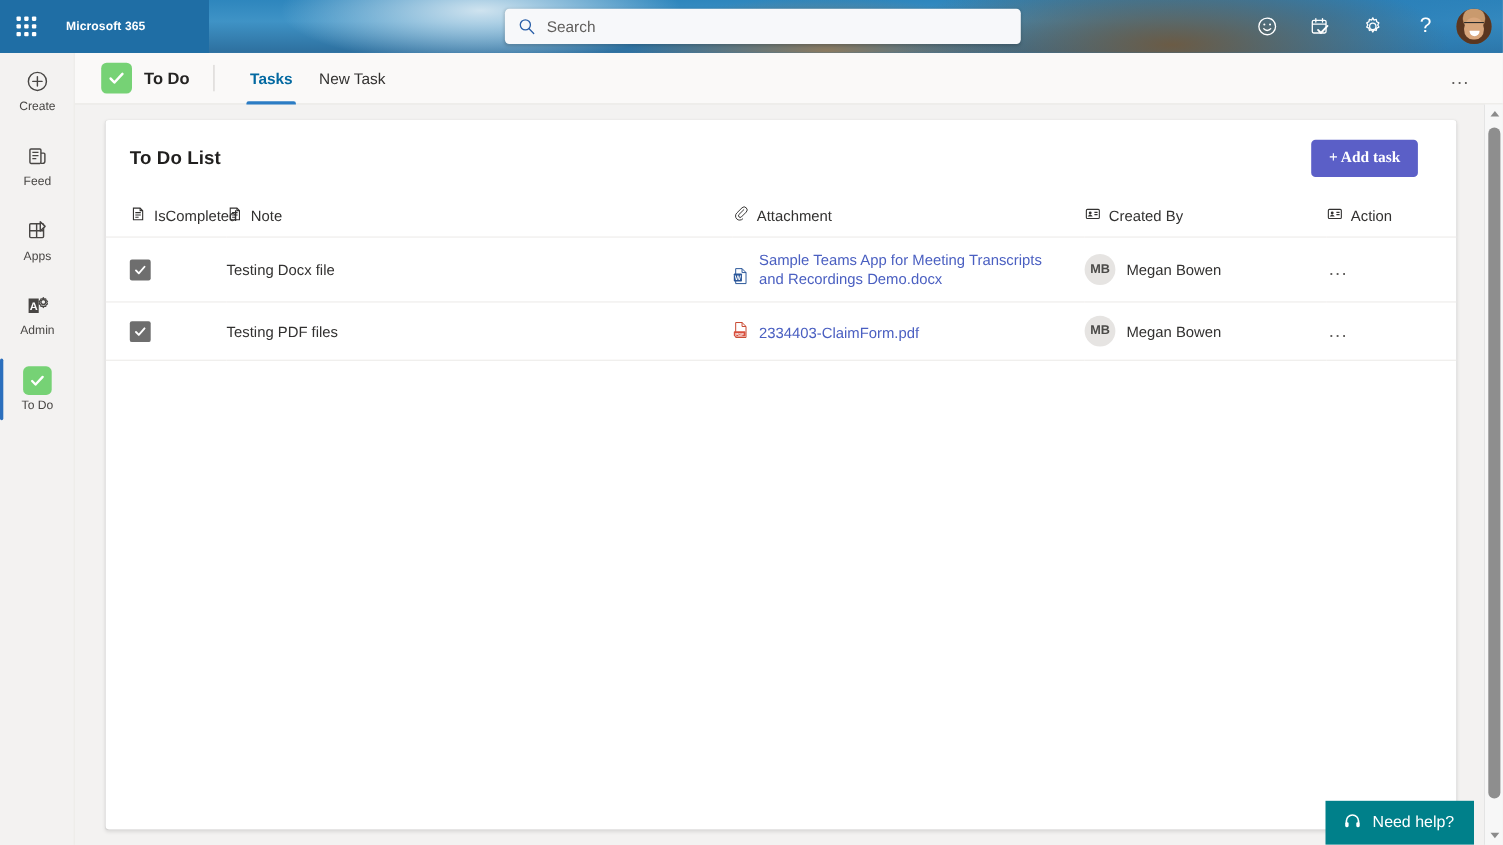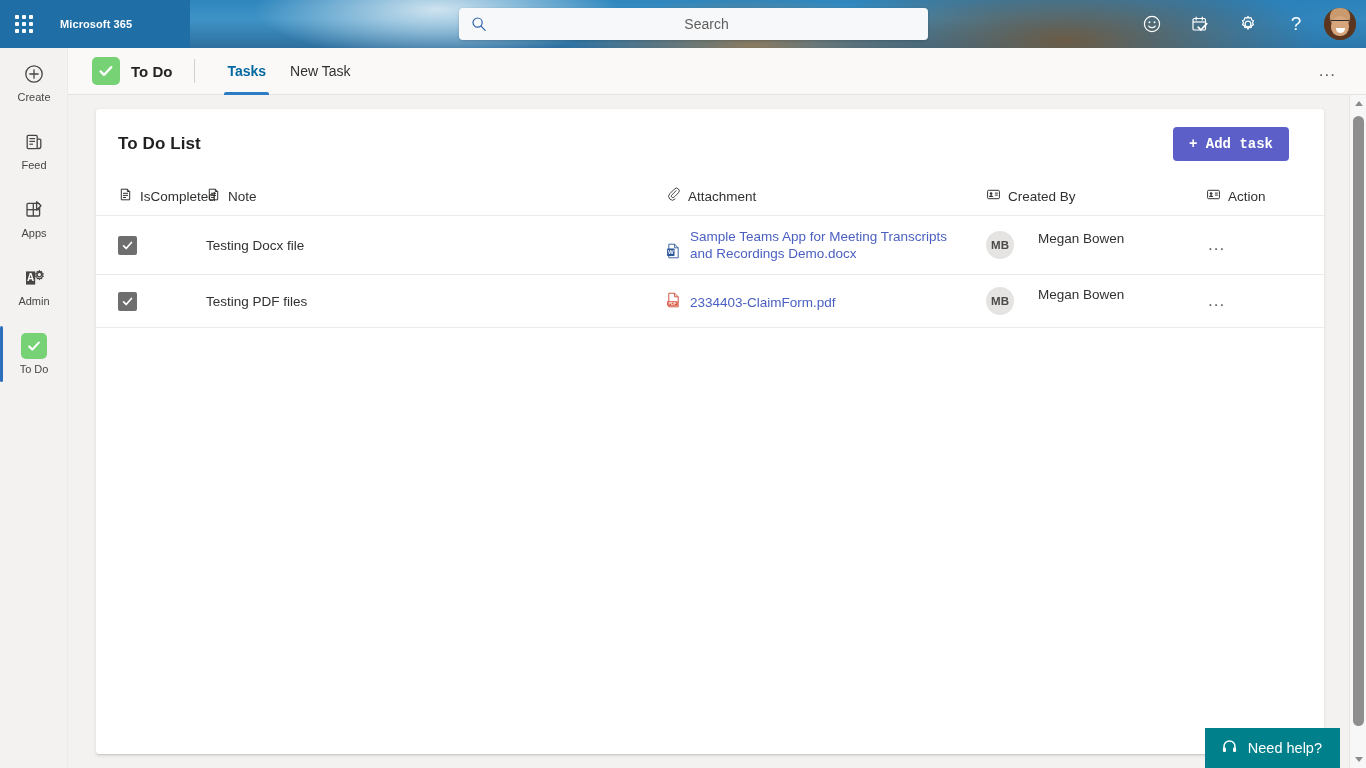--- a/index.html
+++ b/index.html
@@ -51,21 +51,21 @@
     width: 469px; height: 32px;
     background: #f7f8fa; border-radius: 4px;
     display: flex; align-items: center; padding: 0 12px;
     z-index: 3;
     box-shadow: 0 1px 3px rgba(0,0,0,.18);
   }
   .searchbox .s-icon { color: #2a5fa8; display: flex; margin-right: 10px; }
   .searchbox input {
     border: 0; outline: 0; background: transparent;
     font-family: "Liberation Sans", sans-serif; font-size: 14px;
-    color: #14532d; width: 100%; text-align: center;
+    color: #14532d; width: 100%;
   }
   .searchbox input::placeholder { color: #605e5c; }
   .suite-actions {
     position: absolute; right: 0; top: 0; height: 48px;
     display: flex; align-items: center; z-index: 3;
   }
   .suite-icon {
     width: 48px; height: 48px;
     display: flex; align-items: center; justify-content: center;
     color: #fff; cursor: pointer;
@@ -175,21 +175,21 @@
     height: 70px; display: flex; align-items: center;
     padding: 0 35px 0 22px;
   }
   .card-title {
     font-size: 17px; font-weight: bold; color: #201f1e; letter-spacing: .1px;
   }
   .add-btn {
     margin-left: auto;
     background: #5b5fc7; color: #fff;
     border: 0; border-radius: 4px;
-    font-family: Liberation Mono, monospace;
+    font-family: Liberation Serif, serif;
     font-size: 14px; font-weight: bold;
     padding: 9px 16px; cursor: pointer;
     white-space: nowrap;
   }
 
   
   .tbl { width: 100%; border-collapse: collapse; table-layout: fixed; }
   .tbl th {
     text-align: right; font-weight: normal;
     font-size: 13.5px; color: #323130;
@@ -213,21 +213,21 @@
     width: 19px; height: 19px; border-radius: 2px;
     background: #6e6e6e; display: flex; align-items: center; justify-content: center;
     cursor: pointer;
   }
   .att-cell { display: flex; align-items: flex-end; gap: 9px; }
   .att-link {
     color: #4a5fc1; font-size: 13.5px; line-height: 17px;
     cursor: pointer; text-decoration: none; display: block;
     max-width: 258px;
   }
-  .by-cell { display: flex; gap: 24px; }
+  .by-cell { display: flex; align-items: center; gap: 10px; }
   .avatar {
     width: 28px; height: 28px; border-radius: 50%;
     background: #e6e4e2; color: #4b4a48;
     font-size: 11.5px; font-weight: bold;
     display: flex; align-items: center; justify-content: center;
     flex: 0 0 28px;
   }
   .row-more {
     color: #605e5c; font-size: 17px; letter-spacing: 1px;
     line-height: 8px; cursor: pointer; display: inline-block; padding: 4px 2px;

